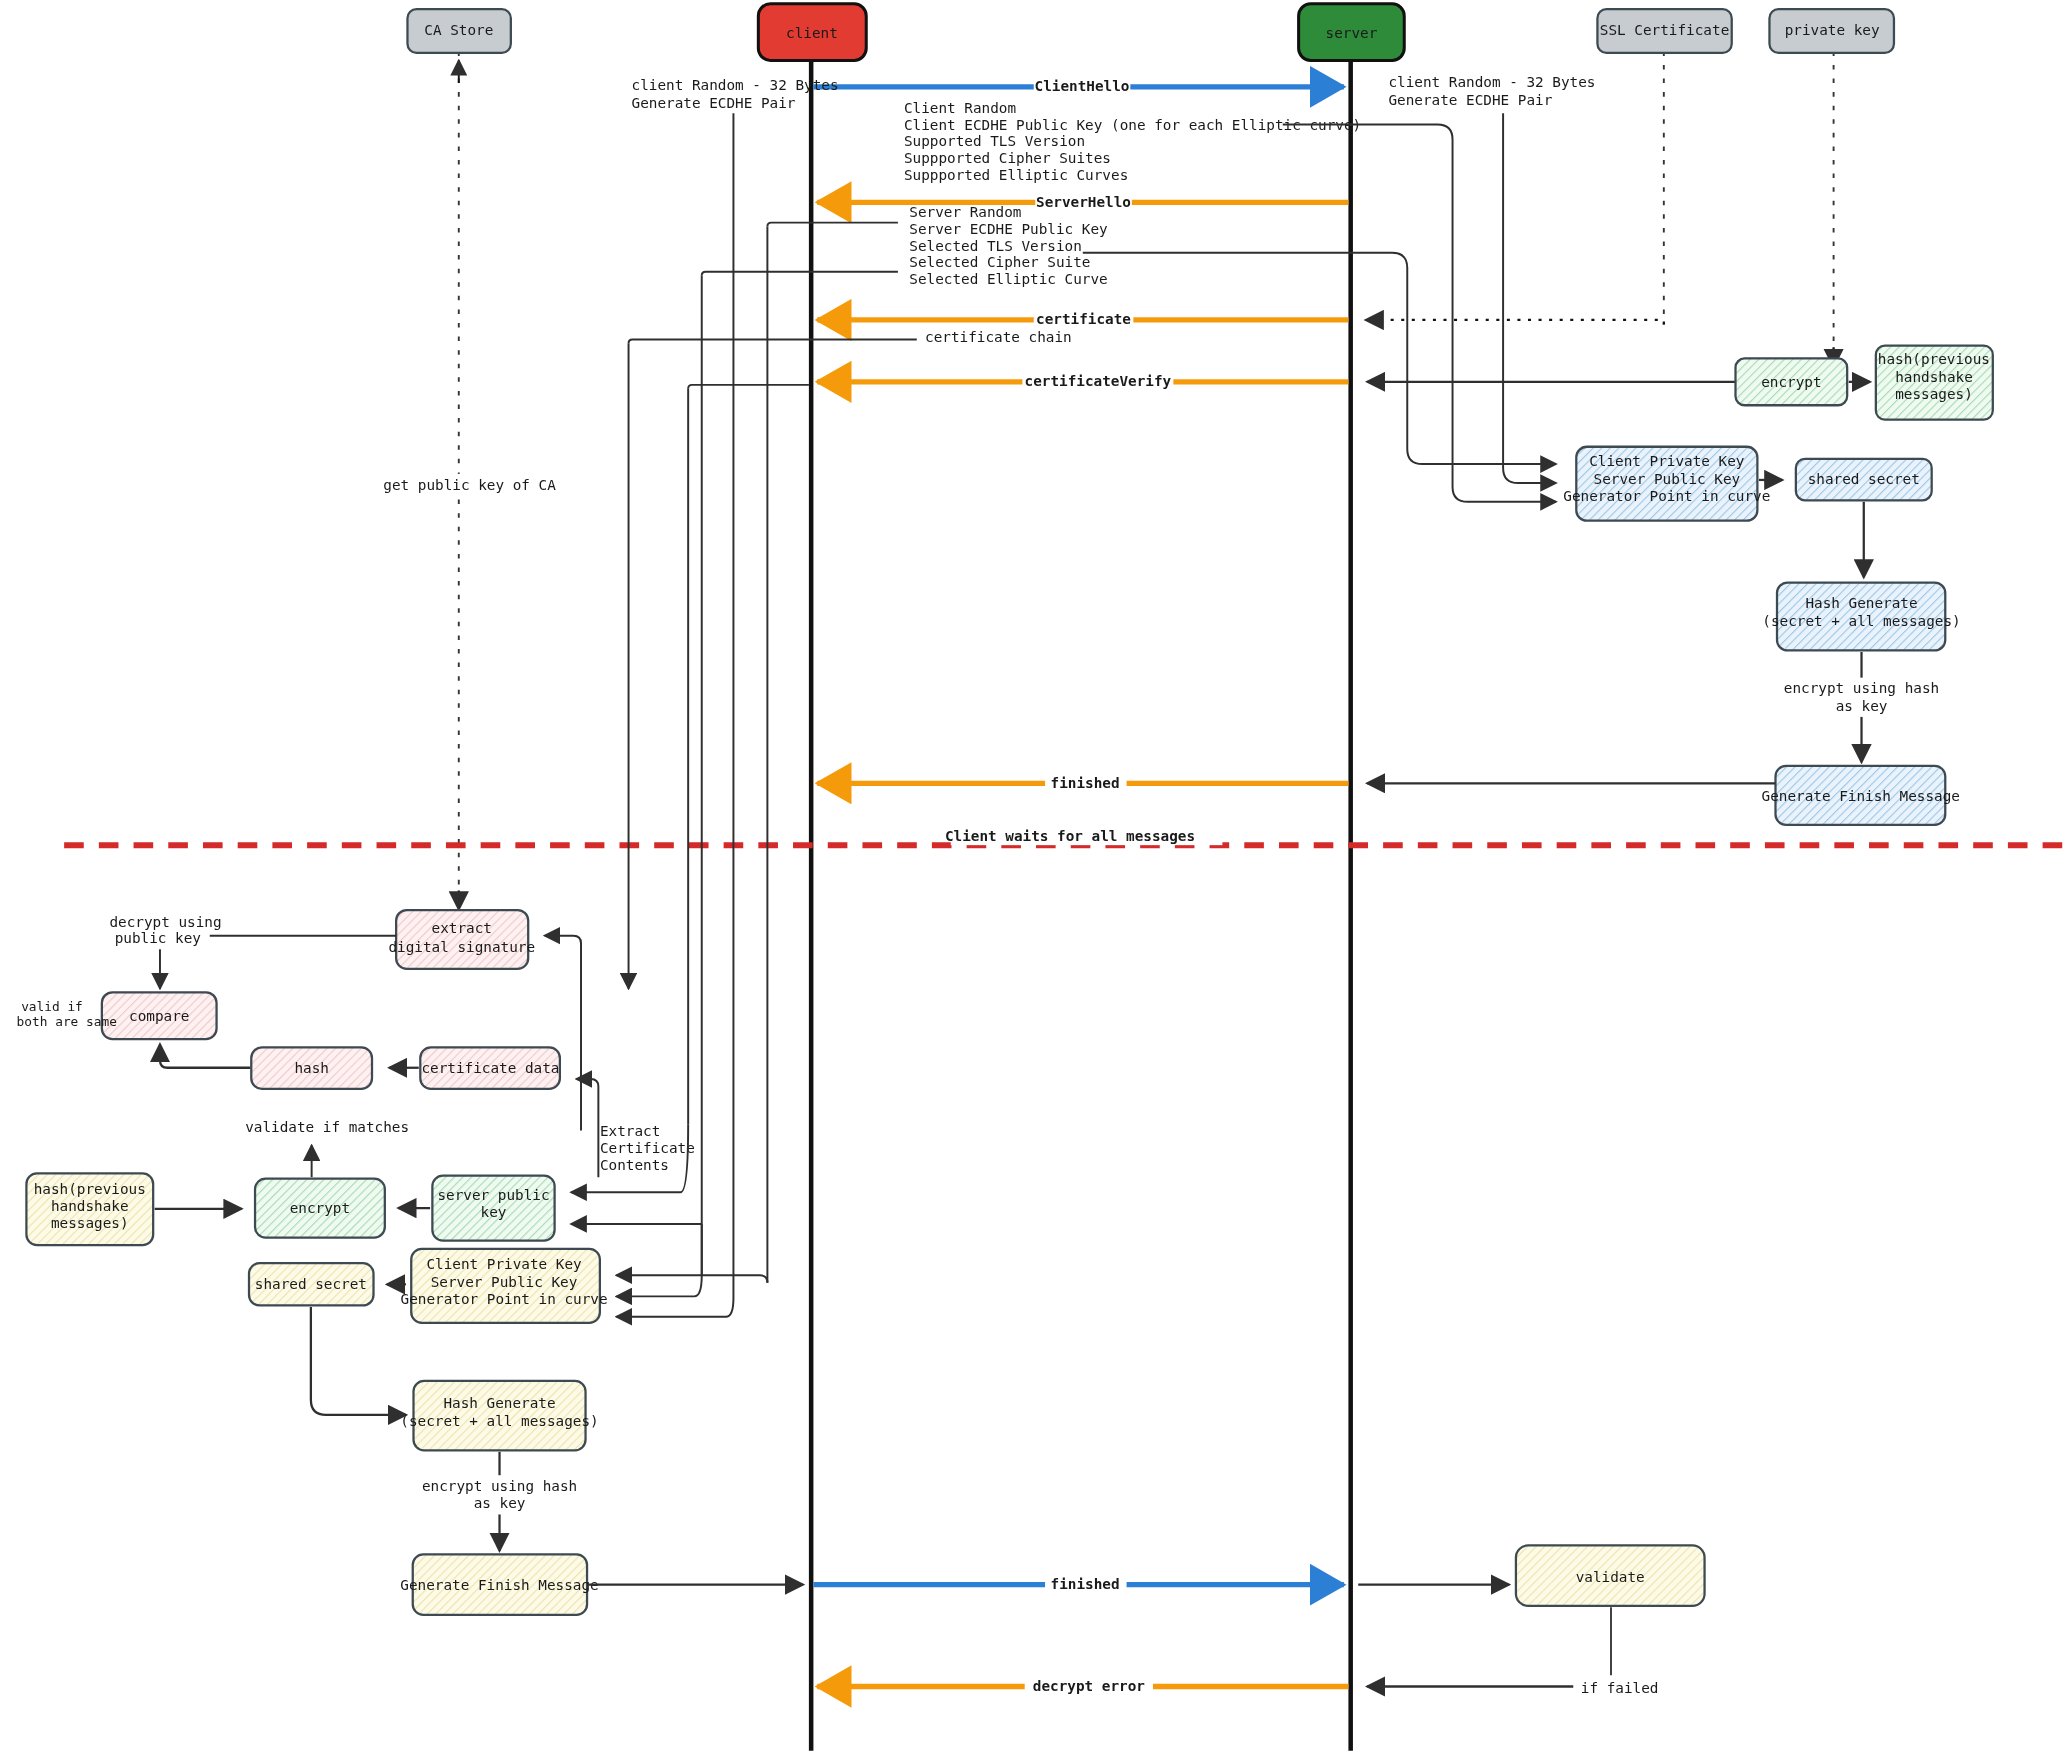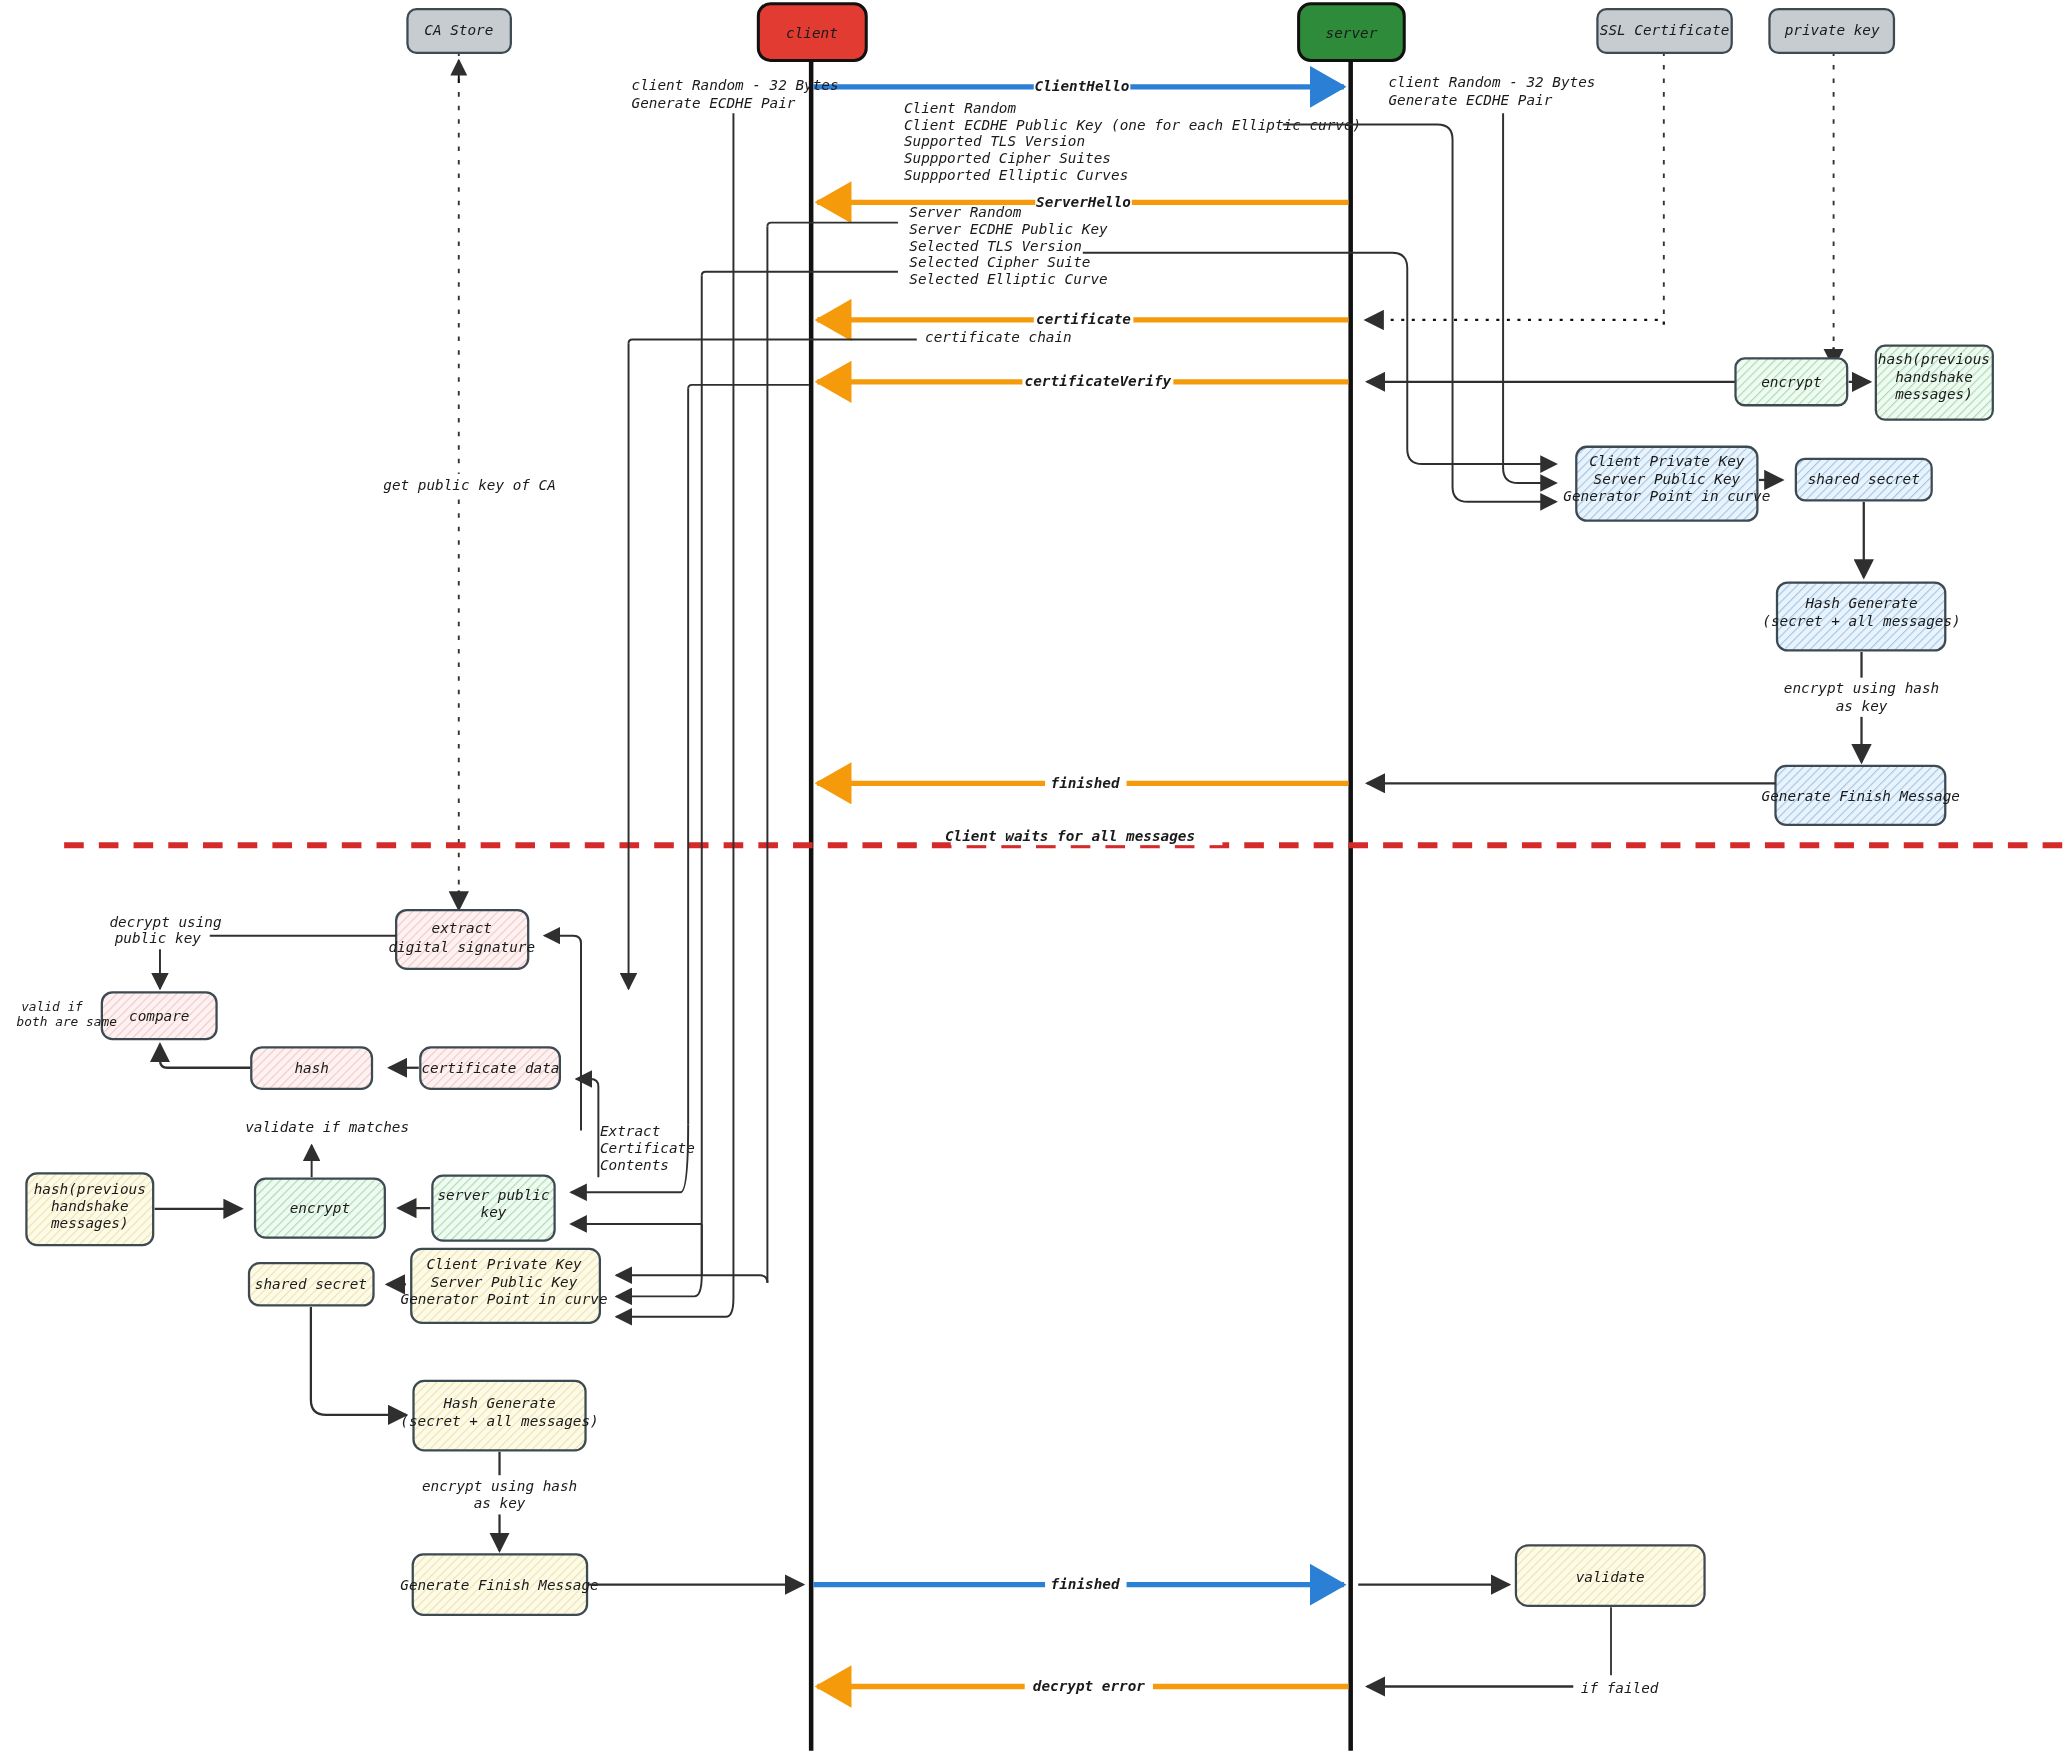--- a/index.html
+++ b/index.html
@@ -1,17 +1,17 @@
 <!DOCTYPE html>
 <html style="font-size:12px"><head>
 <meta charset="utf-8">
 <style>
   html,body{margin:0;padding:0;background:#ffffff;}
   body{font-family:"DejaVu Sans Mono","Liberation Mono",monospace;}
-  #stage{position:relative;width:2066px;height:1762px;background:#fff;overflow:hidden;font-style:italic;}
+  #stage{position:relative;width:2066px;height:1762px;background:#fff;overflow:hidden;}
   svg.layer{position:absolute;top:0;left:0;width:2066px;height:1762px;}
   text{font-family:"DejaVu Sans Mono","Liberation Mono",monospace;fill:#1a1a1a;}
   .lbl{font-size:19px;}
   .lbl-sm{font-size:17px;}
   .msg{font-size:19px;font-weight:bold;}
   .boxtxt{font-size:19px;}
   .actortxt{font-size:19px;}
 </style>
 </head>
 <body>

